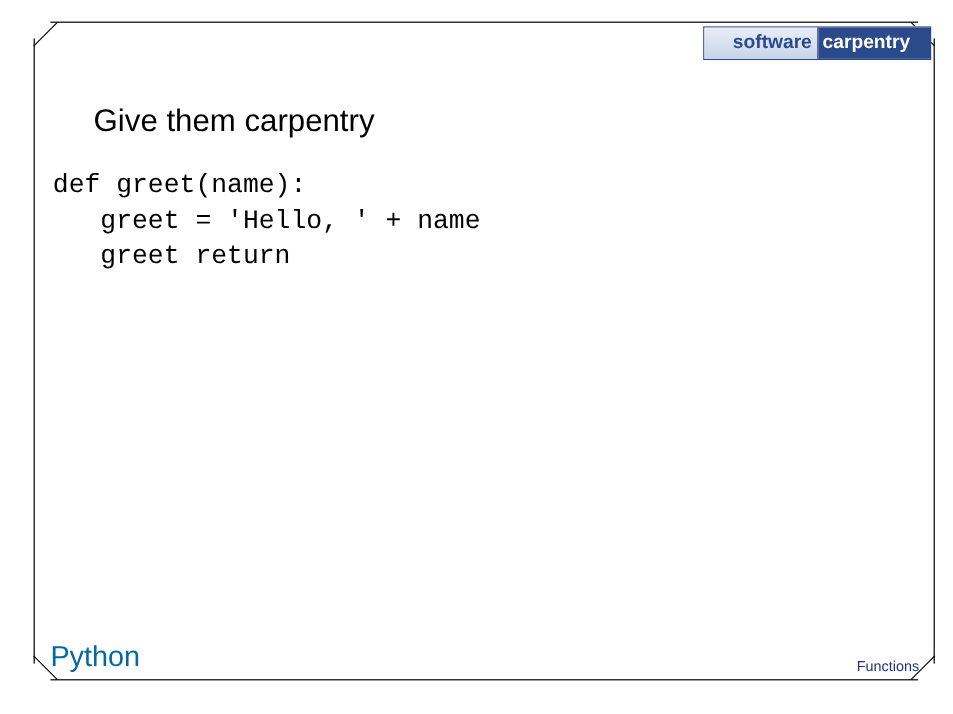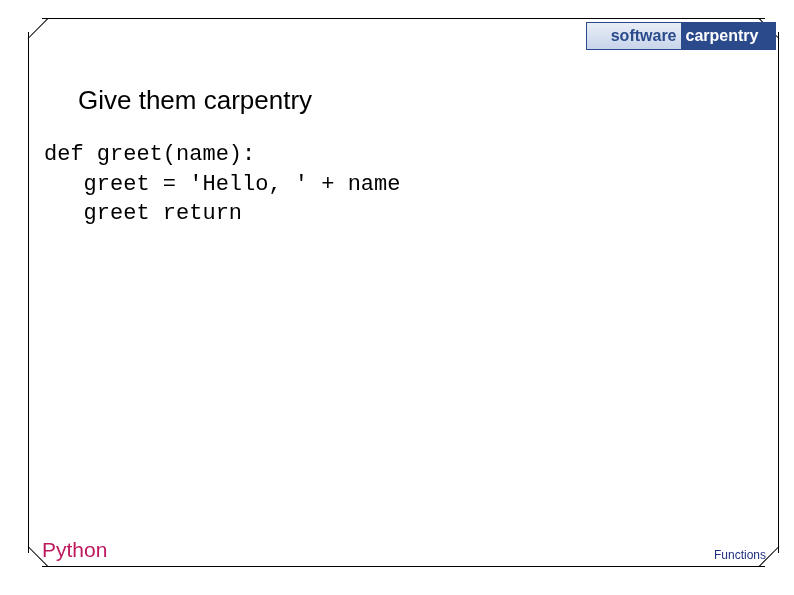--- a/index.html
+++ b/index.html
@@ -104,22 +104,22 @@
     line-height: 1.35;
     color: #000;
     white-space: pre;
   }
   .code .kw { font-weight: normal; }
 
   .footer-left {
     position: absolute;
     bottom: 33px;
     left: 42px;
-    font-size: 21px;
-    color: #be185d;
+    font-size: 24px;
+    color: #0369a1;
   }
   .footer-right {
     position: absolute;
     bottom: 33px;
     right: 28px;
     font-size: 12px;
     color: #203080;
   }
 </style>
 </head>

